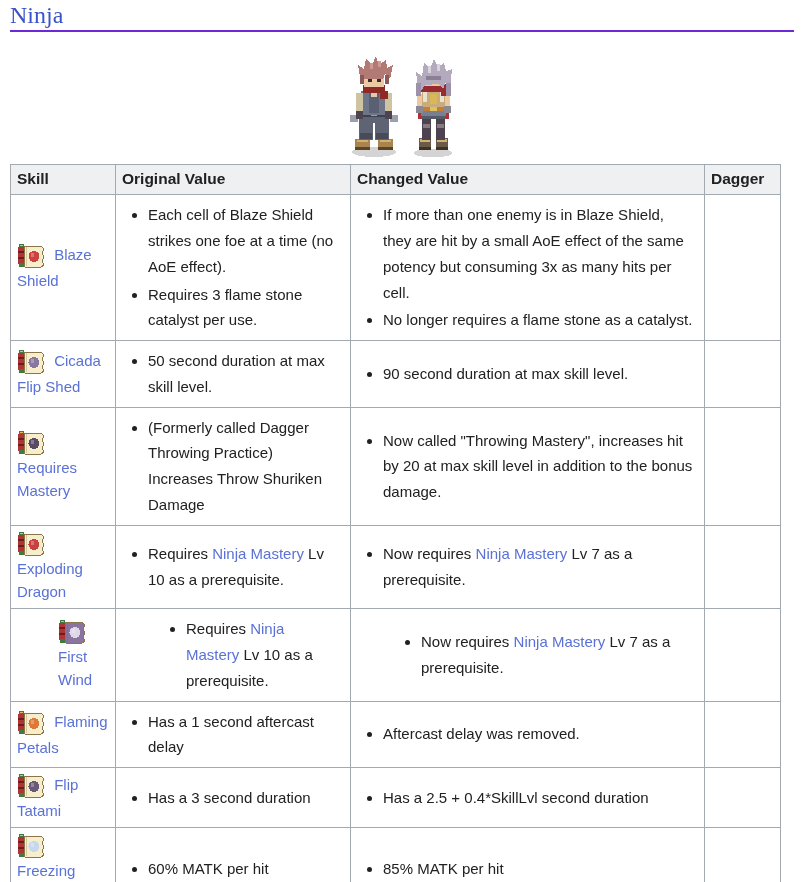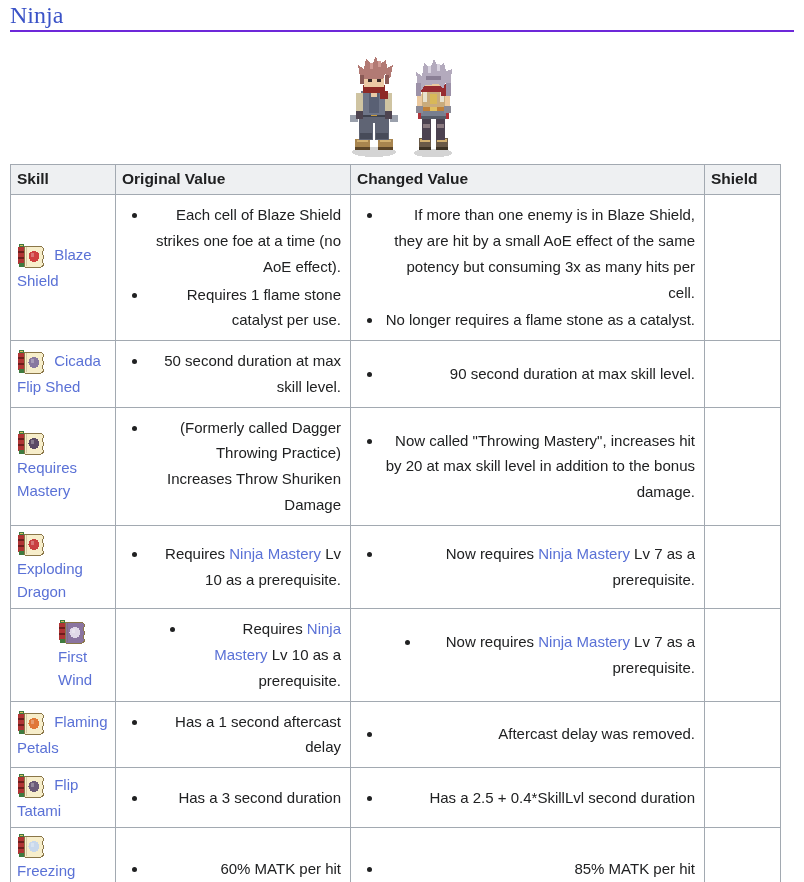--- a/index.html
+++ b/index.html
@@ -49,21 +49,21 @@
     text-align: left;
     padding: 4px 6px;
     line-height: 1.35;
   }
   td { padding: 5px 9px; }
   td.skill-cell { padding: 5px 6px; line-height: 1.55; }
   .skill-icon { display: inline-block; vertical-align: middle; margin-right: 4px; }
   .skill-icon svg { display: inline-block; vertical-align: middle; }
   a.wlink, a.skill-link { color: var(--link); text-decoration: none; cursor: pointer; }
   td ul { margin: 0; padding-left: 23px; }
-  td li { margin: 2px 0; text-align: right; }
+  td li { margin: 2px 0; }
   td.comment-cell { }
 
   
   tbody tr:nth-child(1) td { height: 124px; }
   tbody tr:nth-child(2) td { height: 58px; }
   tbody tr:nth-child(3) td { height: 81px; }
   tbody tr:nth-child(4) td { height: 58px; }
   tbody tr:nth-child(5) td { height: 57px; padding-left: 47px; }
   tbody tr:nth-child(6) td { height: 56px; }
   tbody tr:nth-child(7) td { height: 56px; }
@@ -177,21 +177,21 @@
       <col style="width:105px">
         <col style="width:235px">
         <col style="width:354px">
         <col style="width:76px">
     </colgroup>
     <thead>
       <tr>
         <th>Skill</th>
         <th>Original Value</th>
         <th>Changed Value</th>
-        <th>Shield</th>
+        <th>Dagger</th>
       </tr>
     </thead>
     <tbody>
         <tr>
     <td class="skill-cell">
       <span class="skill-icon" style="--parch: #f7eecb; --emblem: #cf4040;">
         <svg width="29" height="25" viewBox="0 0 29 25" shape-rendering="crispEdges">
           <rect x="2" y="0" width="5" height="4" fill="#3f7a3f"></rect>
           <rect x="1" y="3" width="6" height="17" fill="#b03434"></rect>
           <rect x="1" y="7" width="6" height="2" fill="#6e1d1d"></rect>
@@ -202,21 +202,21 @@
           <rect x="8.5" y="3" width="1.5" height="19" fill="rgba(110,90,50,0.25)"></rect>
           <circle cx="17" cy="12.5" r="5.5" fill="var(--emblem,#cf4040)"></circle>
           <circle cx="15.5" cy="11" r="2" fill="rgba(255,255,255,0.28)"></circle>
         </svg>
       </span>
       <a class="skill-link" href="#">Blaze Shield</a>
     </td>
     <td>
       <ul>
               <li>Each cell of Blaze Shield strikes one foe at a time (no AoE effect).</li>
-              <li>Requires 1 flame stone catalyst per use.</li>
+              <li>Requires 3 flame stone catalyst per use.</li>
             </ul>
     </td>
     <td>
       <ul>
               <li>If more than one enemy is in Blaze Shield, they are hit by a small AoE effect of the same potency but consuming 3x as many hits per cell.</li>
               <li>No longer requires a flame stone as a catalyst.</li>
             </ul>
     </td>
     <td class="comment-cell"></td>
   </tr>

